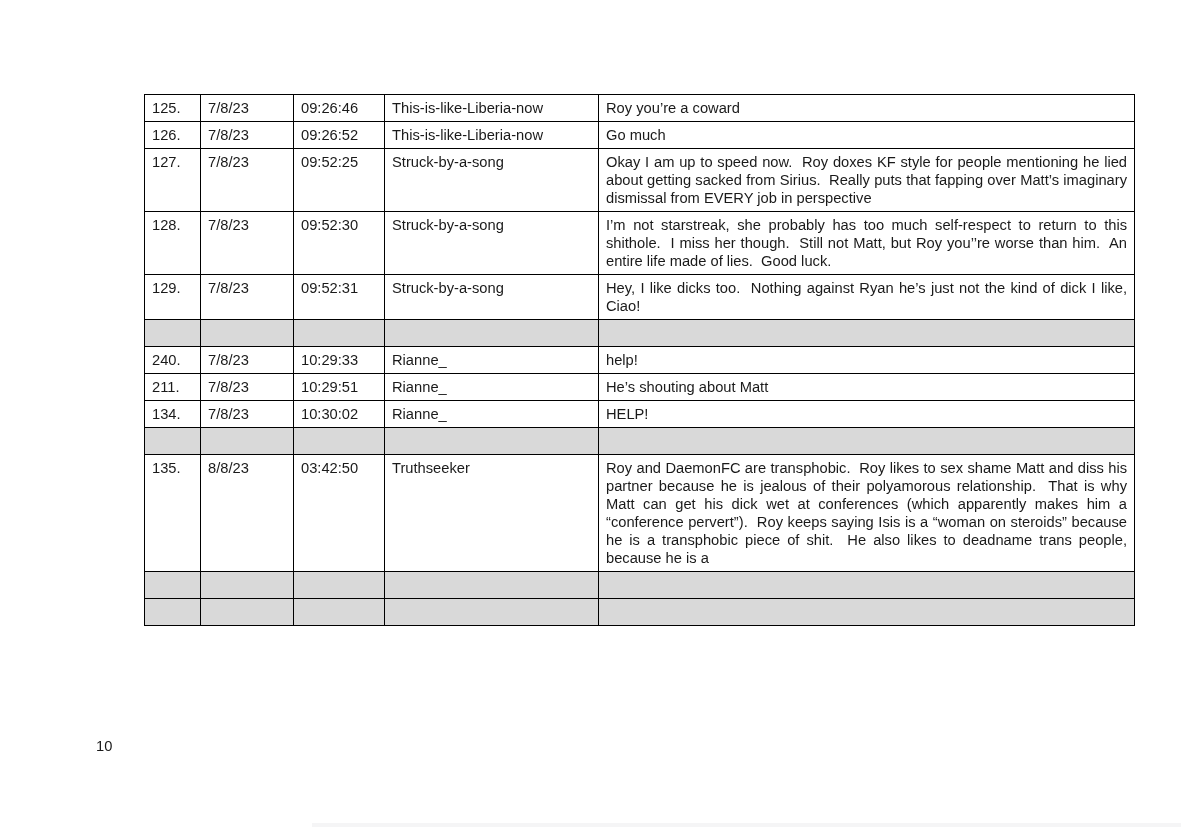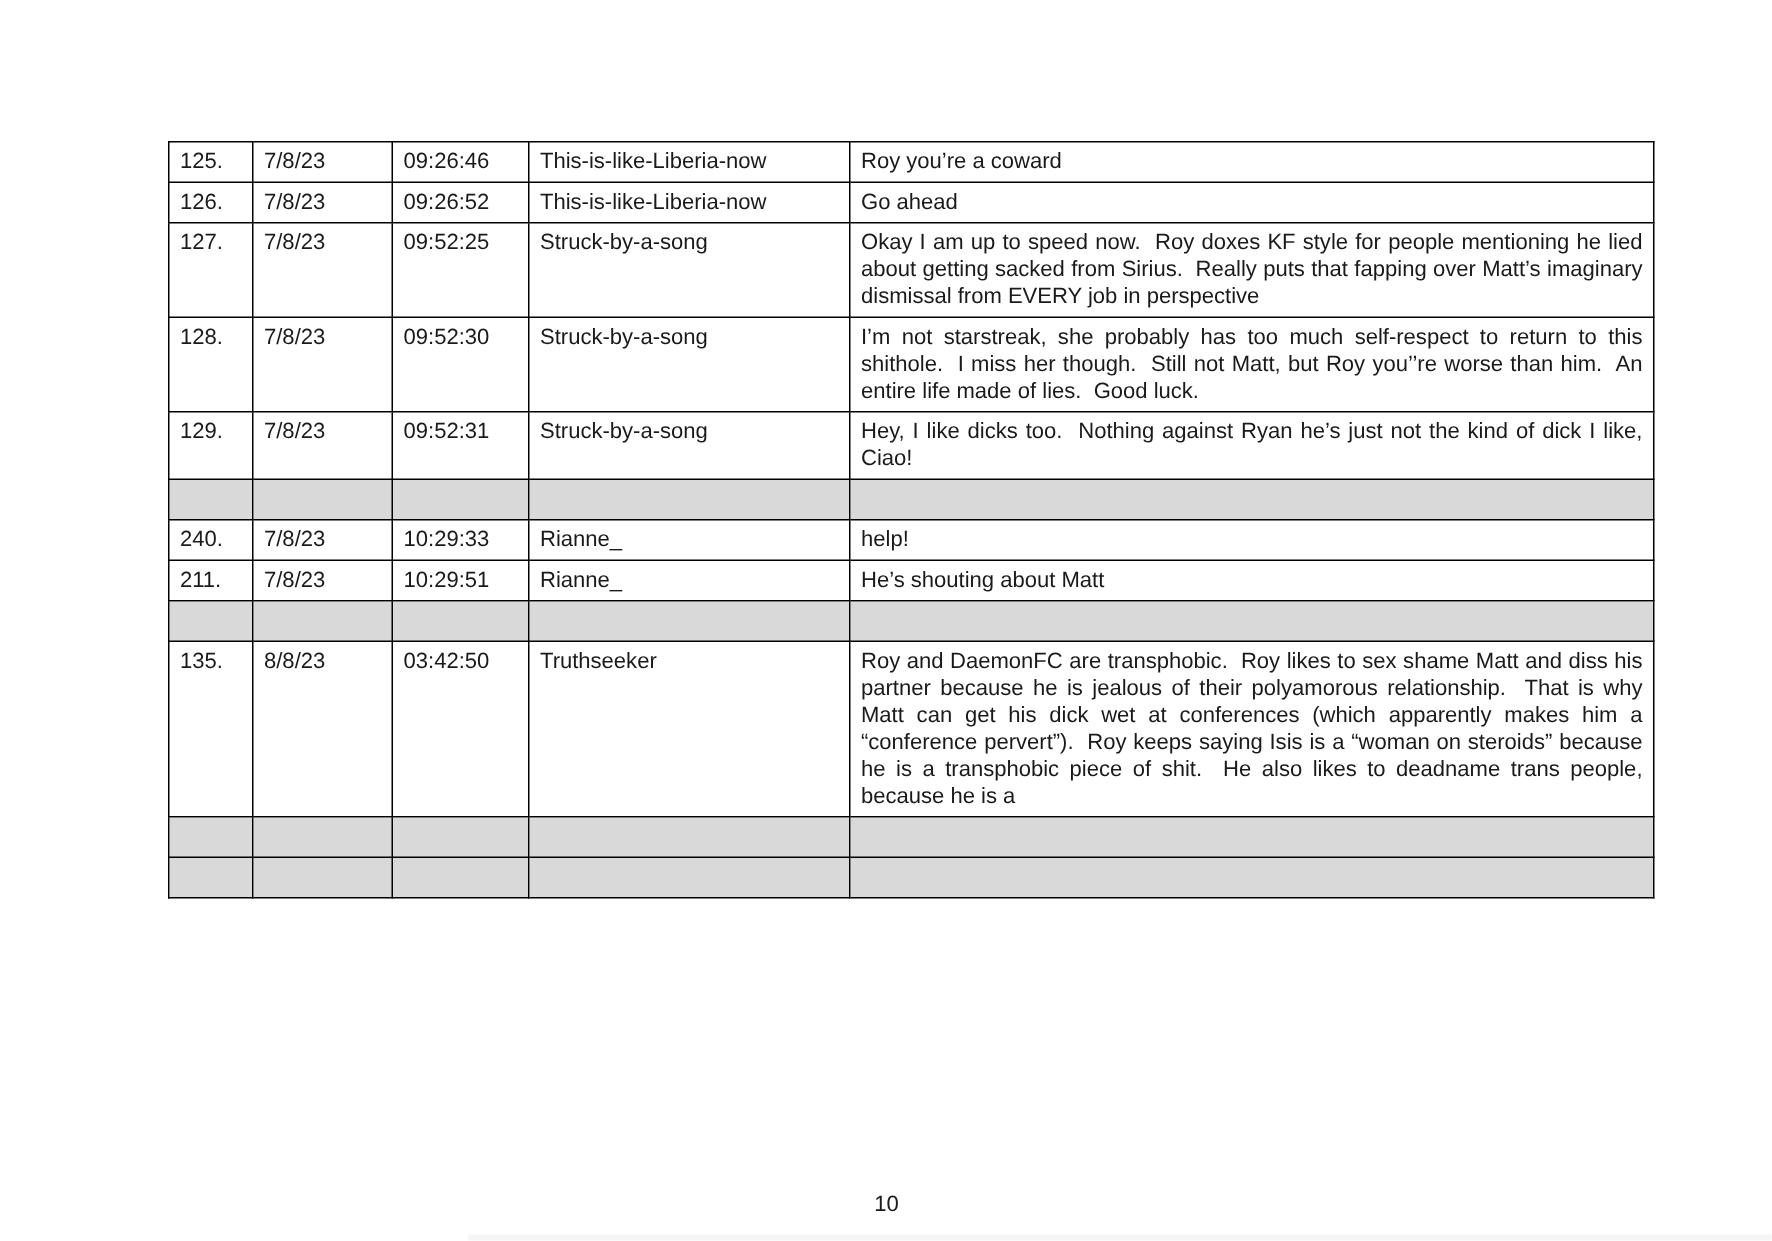--- a/index.html
+++ b/index.html
@@ -10,21 +10,21 @@
   body {
     width: 1181px;
     height: 827px;
     position: relative;
     overflow: hidden;
     font-family: "Liberation Sans", sans-serif;
     color: #1a1a1a;
   }
   .doc {
     position: absolute;
-    left: 80px;
+    left: 112px;
     top: 94px;
     width: 990px;
     padding-left: 32px;
   }
   table.log {
     border-collapse: collapse;
     table-layout: fixed;
     width: 990px;
   }
   col.c-num  { width: 56px; }
@@ -50,24 +50,24 @@
     text-align: justify;
   }
   table.log td.num,
   table.log td.date,
   table.log td.time,
   table.log td.nick {
     white-space: nowrap;
   }
   .page-num {
     position: absolute;
-    top: 794px;
+    top: 737px;
     left: 96px;
     width: 990px;
-    text-align: center;
+    text-align: left;
     font-size: 14.7px;
     line-height: 18px;
   }
   .next-page-edge {
     position: absolute;
     left: 312px;
     right: 0;
     bottom: 0;
     height: 4px;
     background: #f5f5f6;
@@ -91,21 +91,21 @@
           <td class="date">7/8/23</td>
           <td class="time">09:26:46</td>
           <td class="nick">This-is-like-Liberia-now</td>
           <td class="msg">Roy you’re a coward</td>
         </tr>
         <tr>
           <td class="num">126.</td>
           <td class="date">7/8/23</td>
           <td class="time">09:26:52</td>
           <td class="nick">This-is-like-Liberia-now</td>
-          <td class="msg">Go ahead</td>
+          <td class="msg">Go much</td>
         </tr>
         <tr>
           <td class="num">127.</td>
           <td class="date">7/8/23</td>
           <td class="time">09:52:25</td>
           <td class="nick">Struck-by-a-song</td>
           <td class="msg">Okay I am up to speed now.&nbsp; Roy doxes KF style for people mentioning he lied about getting sacked from Sirius.&nbsp; Really puts that fapping over Matt’s imaginary dismissal from EVERY job in perspective</td>
         </tr>
         <tr>
           <td class="num">128.</td>
@@ -135,20 +135,27 @@
           <td class="nick">Rianne_</td>
           <td class="msg">help!</td>
         </tr>
         <tr>
           <td class="num">211.</td>
           <td class="date">7/8/23</td>
           <td class="time">10:29:51</td>
           <td class="nick">Rianne_</td>
           <td class="msg">He’s shouting about Matt</td>
         </tr>
+        <tr>
+          <td class="num">134.</td>
+          <td class="date">7/8/23</td>
+          <td class="time">10:30:02</td>
+          <td class="nick">Rianne_</td>
+          <td class="msg">HELP!</td>
+        </tr>
         <tr class="sep">
           <td class="num"></td>
           <td class="date"></td>
           <td class="time"></td>
           <td class="nick"></td>
           <td class="msg"></td>
         </tr>
         <tr>
           <td class="num">135.</td>
           <td class="date">8/8/23</td>

